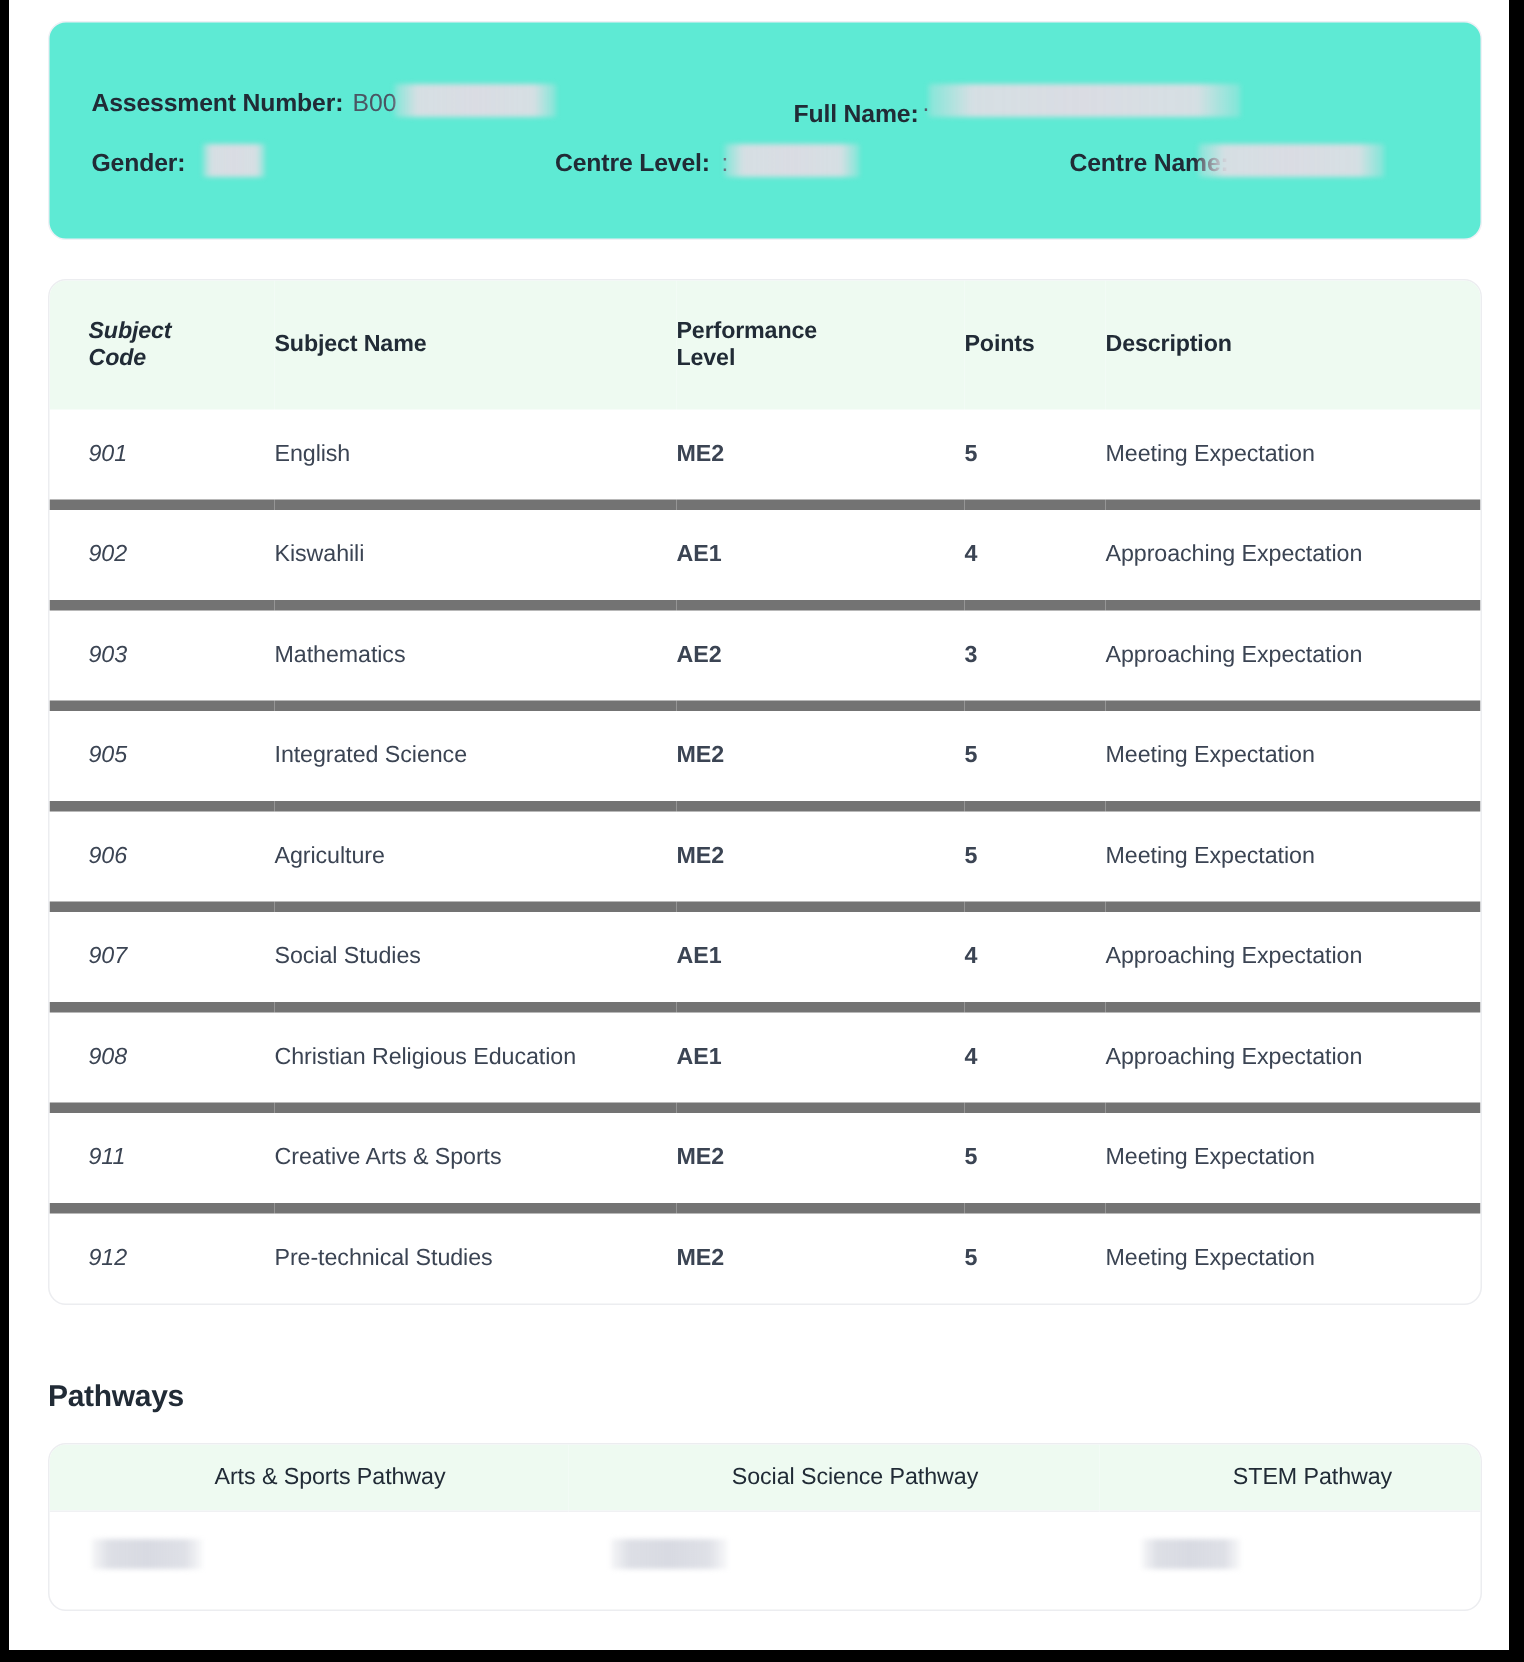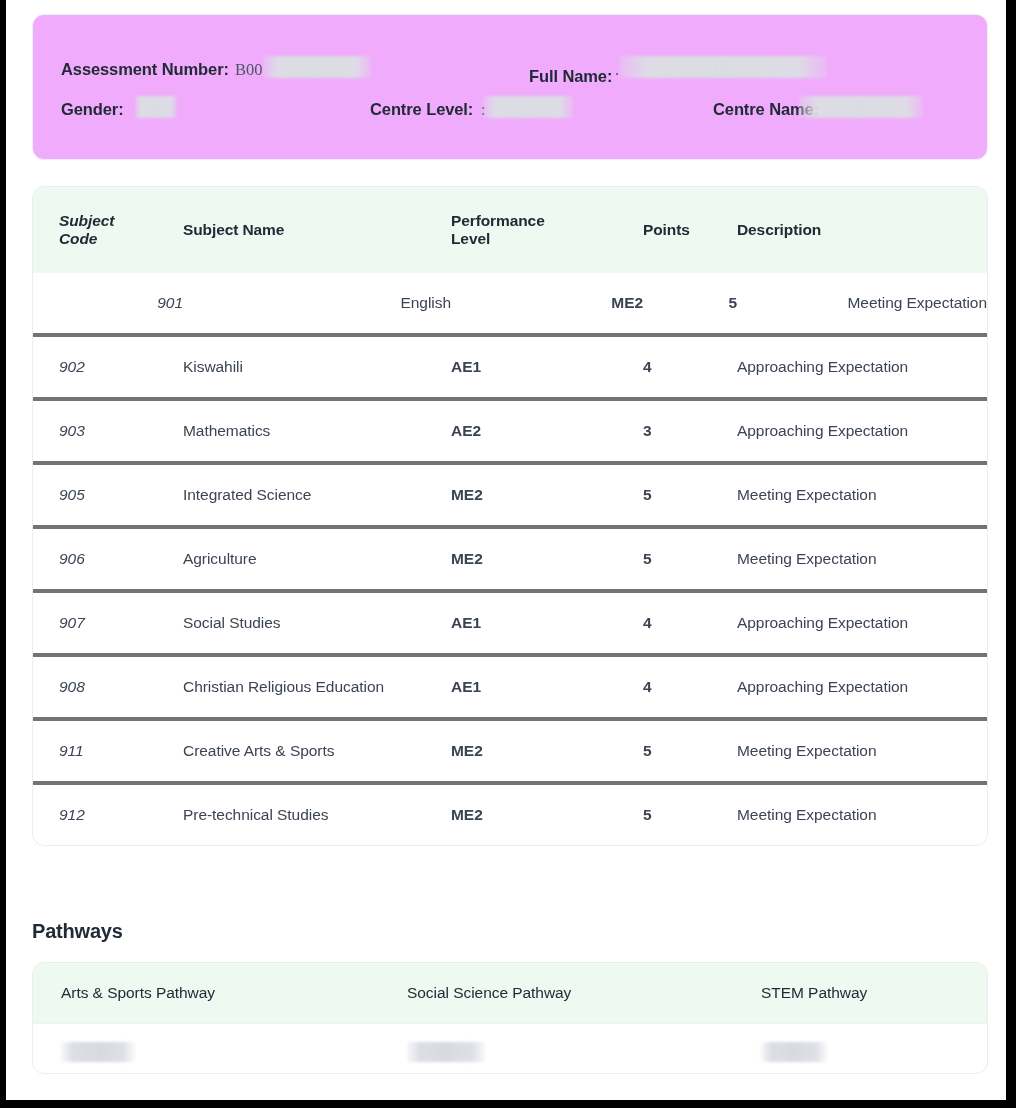--- a/index.html
+++ b/index.html
@@ -21,40 +21,39 @@
     overflow: hidden;
   }
 
   
   .info-card {
     position: absolute;
     left: 26px;
     top: 14px;
     width: 956px;
     height: 146px;
-    background: #f0abfc;
+    background: #5eead4;
     border: 1px solid #eef0f5;
     border-radius: 12px;
   }
 
   .info-label {
     position: absolute;
     font-size: 16.5px;
     font-weight: bold;
     color: #212b36;
     white-space: nowrap;
     letter-spacing: -0.1px;
   }
   .info-value {
     position: absolute;
     font-size: 16.5px;
     font-weight: normal;
     color: #4b5563;
     white-space: nowrap;
-    font-family: Liberation Serif, serif;
   }
 
   .redact {
     position: absolute;
     background: linear-gradient(90deg,
         rgba(220,222,228,0.30) 0%,
         rgba(220,222,228,0.95) 14%,
         rgba(218,220,227,1) 50%,
         rgba(220,222,228,0.95) 86%,
         rgba(220,222,228,0.25) 100%);
@@ -106,25 +105,25 @@
     font-weight: bold;
     color: #212b36;
     padding: 22px 0 22px 0;
     height: 86px;
     letter-spacing: -0.1px;
   }
   table.grades tbody td {
     font-size: 15.5px;
     color: #3b4453;
     vertical-align: middle;
-    border-top: 4px solid #737373;
+    border-top: 7px solid #737373;
     padding: 18px 0;
     letter-spacing: -0.05px;
   }
-  table.grades tbody tr:first-child td { border-top: none; text-align: right; }
+  table.grades tbody tr:first-child td { border-top: none; }
 
   .col-code  { width: 150px; padding-left: 26px !important; font-style: italic; }
   .col-name  { width: 268px; padding-left: 0 !important; }
   .col-level { width: 192px; }
   .col-pts   { width: 94px; }
   .col-desc  { width: 250px; }
 
   th.col-code  { padding-left: 26px !important; }
   td.col-code  { padding-left: 26px !important; }
 
@@ -158,25 +157,25 @@
     overflow: hidden;
   }
 
   table.pathways {
     width: 100%;
     border-collapse: collapse;
     table-layout: fixed;
   }
   table.pathways thead tr { background: #eefaf1; }
   table.pathways thead th {
-    text-align: left;
+    text-align: center;
     font-size: 15.5px;
     font-weight: normal;
     color: #212b36;
-    height: 60px;
+    height: 44px;
     padding-left: 28px;
     letter-spacing: -0.05px;
   }
   table.pathways tbody td {
     height: 58px;
     border-top: 1px solid #f0f1f3;
     padding-left: 28px;
     position: relative;
   }
   .pw-col-a { width: 346px; }

